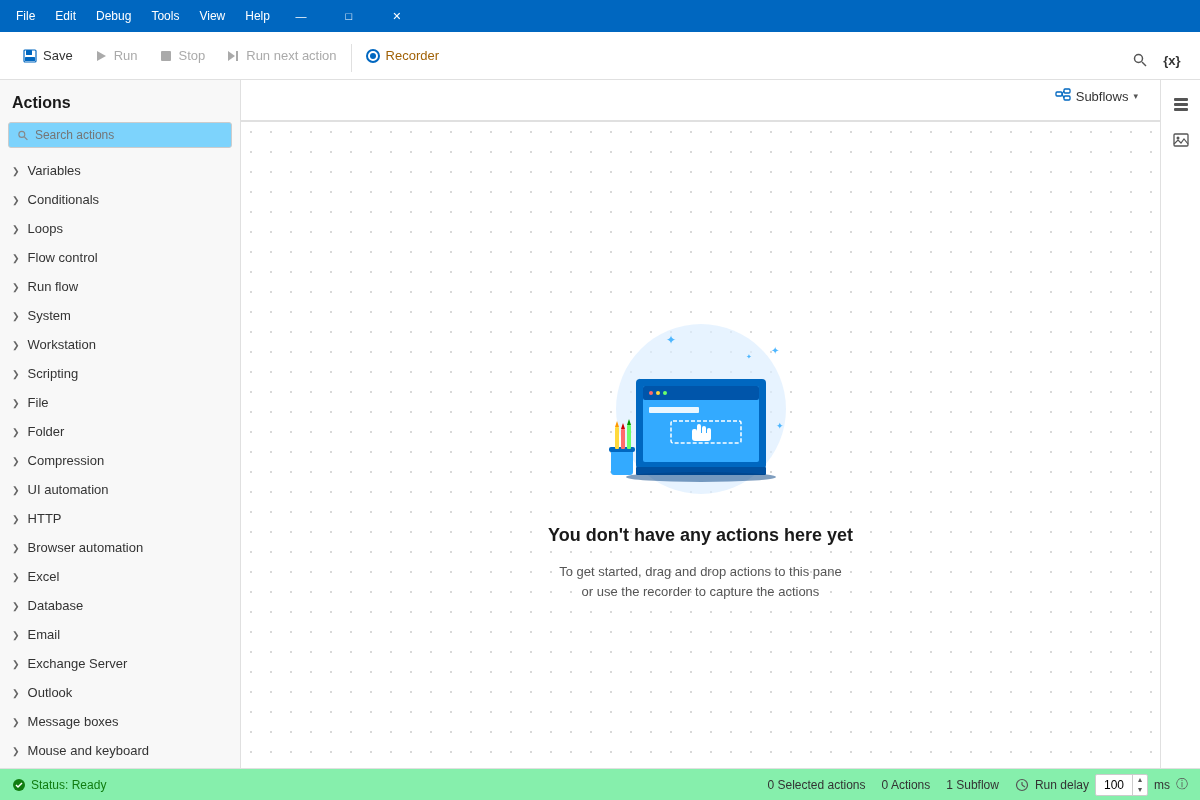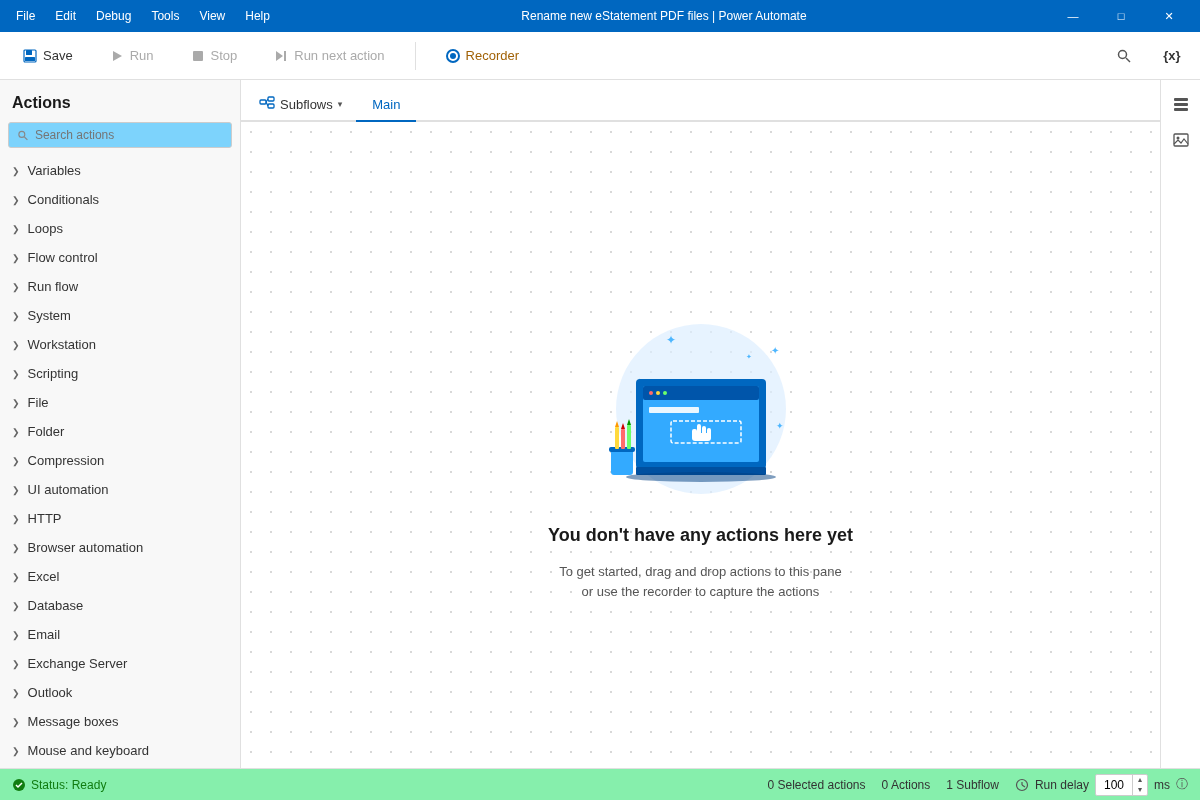--- a/index.html
+++ b/index.html
@@ -42,23 +42,22 @@
       justify-content: center;
       cursor: pointer;
       font-size: 11px;
     }
 
     
     .toolbar {
       height: 48px;
       border-bottom: 1px solid #e0e0e0;
       display: flex;
-      align-items: center;
-      padding: 0 12px;
-      gap: 16px;
+      padding: 12px 12px;
+      gap: 0;
       flex-shrink: 0;
       background: #fff;
     }
     .toolbar-btn {
       display: flex;
       align-items: center;
       gap: 5px;
       padding: 6px 10px;
       border: none;
       background: transparent;
@@ -161,20 +160,21 @@
     }
 
     
     .tabs-bar {
       display: flex;
       align-items: flex-end;
       border-bottom: 2px solid #e0e0e0;
       padding: 0 8px;
       flex-shrink: 0;
       height: 42px;
+      flex-direction: column;
     }
     .subflows-btn {
       display: flex;
       align-items: center;
       gap: 5px;
       padding: 8px 10px;
       cursor: pointer;
       font-size: 13px;
       color: #333;
       border: none;
@@ -347,21 +347,20 @@
 
 <div class="title-bar">
   <div class="title-bar-menus">
     <div class="title-bar-menu-item">File</div>
     <div class="title-bar-menu-item">Edit</div>
     <div class="title-bar-menu-item">Debug</div>
     <div class="title-bar-menu-item">Tools</div>
     <div class="title-bar-menu-item">View</div>
     <div class="title-bar-menu-item">Help</div>
   </div>
-  <div class="title-bar-title">Rename new eStatement PDF files | Power Automate</div>
   <div class="title-bar-controls">
     <div class="title-bar-control">—</div>
     <div class="title-bar-control">□</div>
     <div class="title-bar-control close">✕</div>
   </div>
 </div>
 
 <div class="toolbar">
   <button class="toolbar-btn">
     <svg width="16" height="16" viewBox="0 0 16 16" fill="#0067c0">

